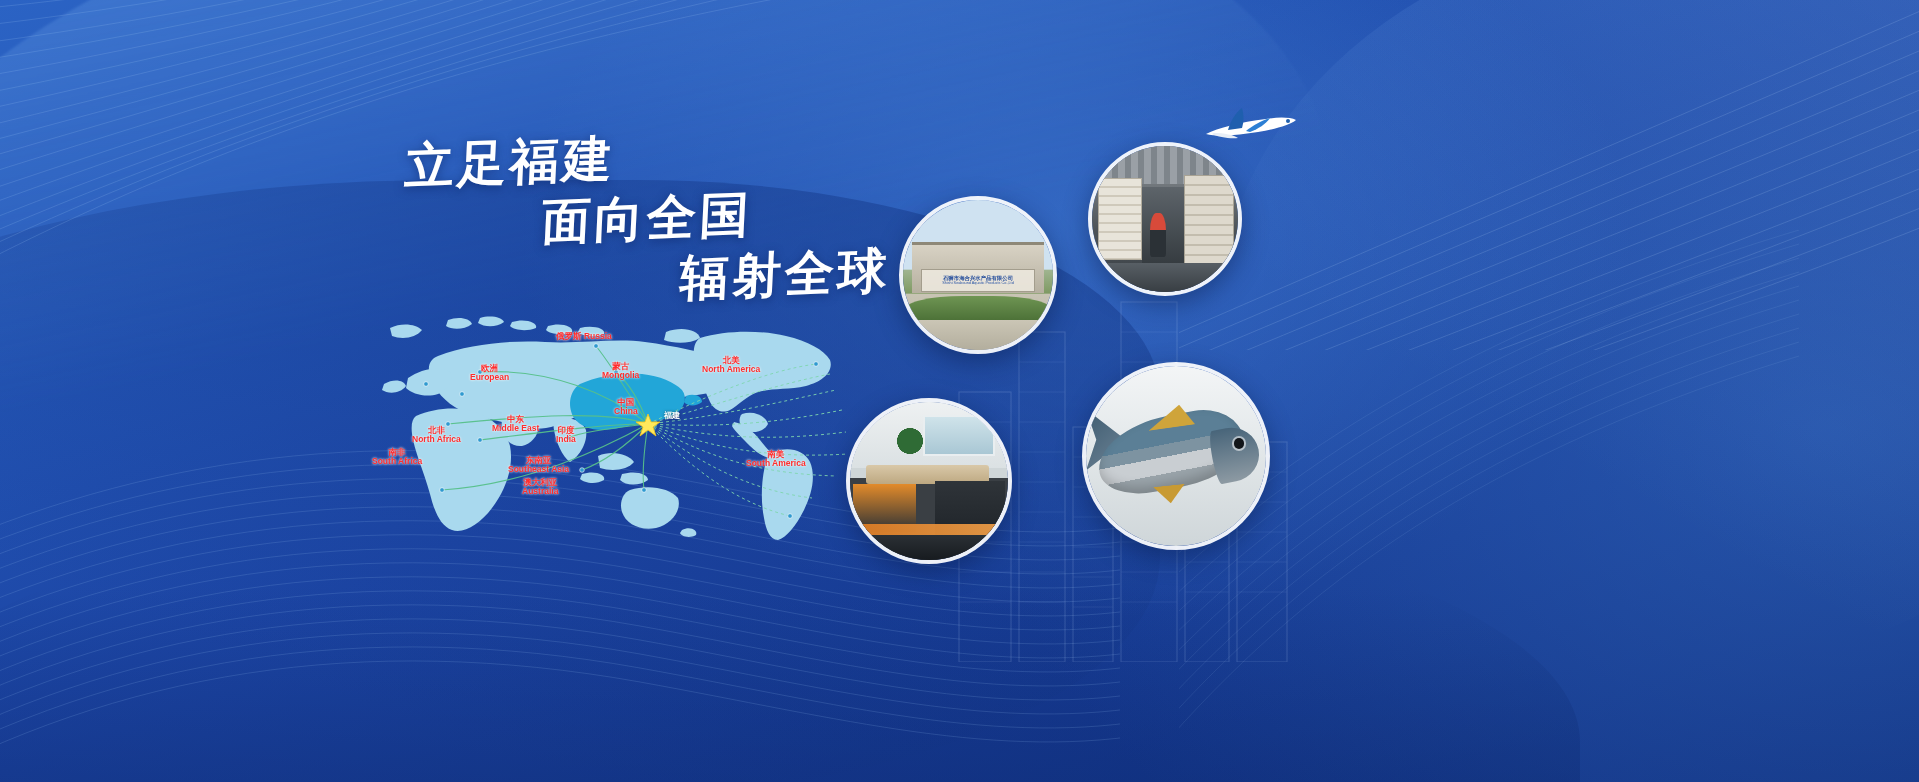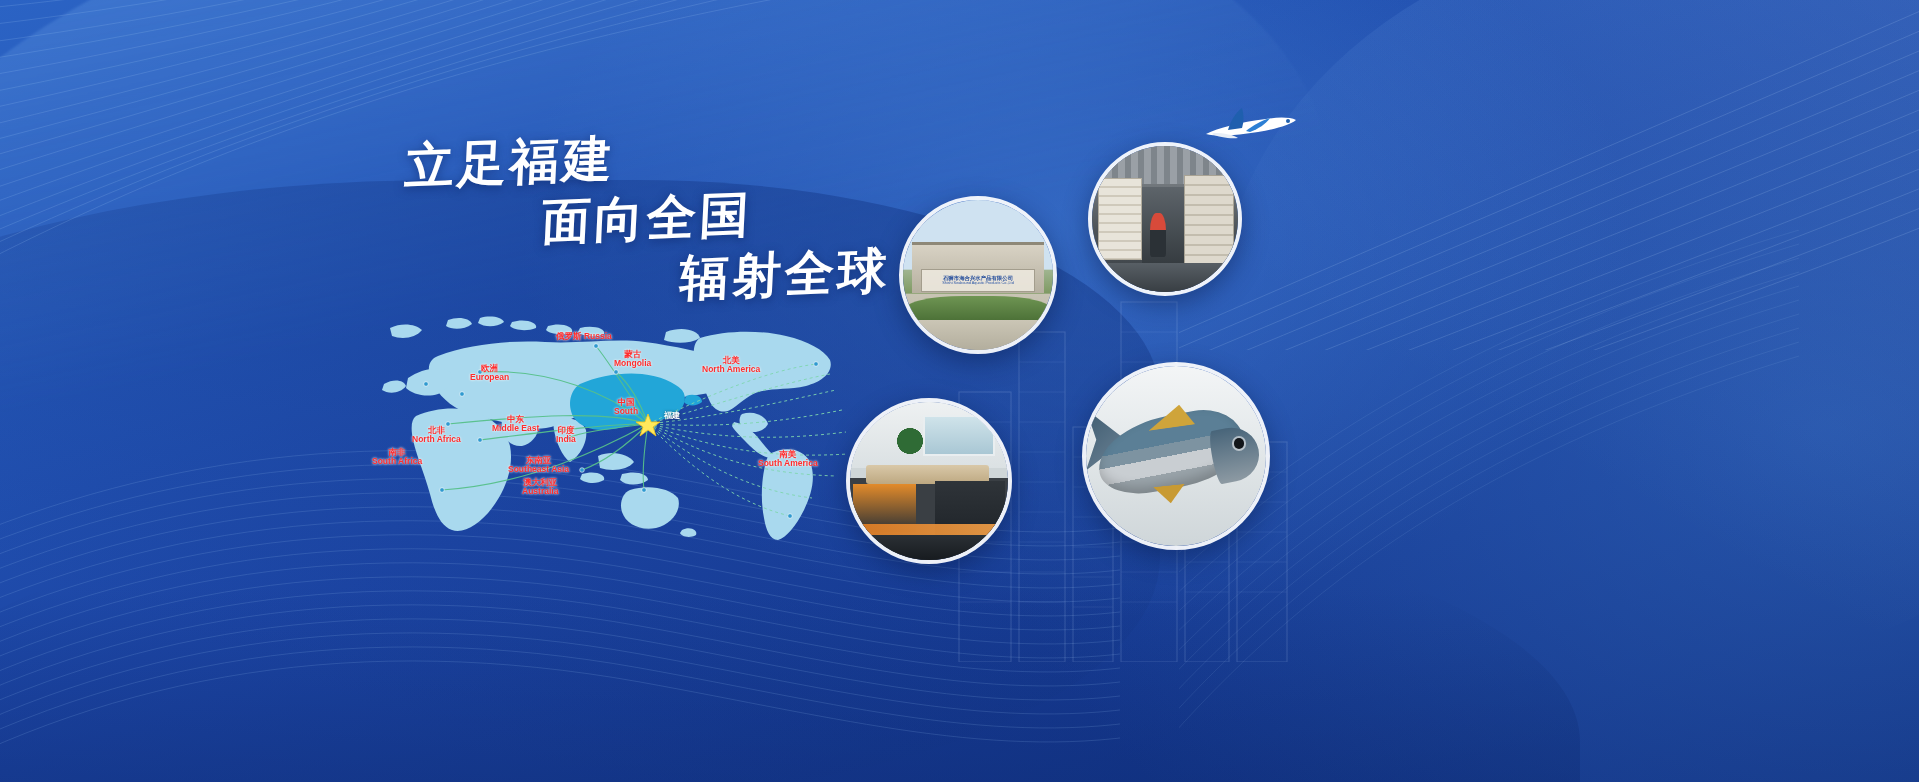--- a/index.html
+++ b/index.html
@@ -422,27 +422,27 @@
 
       <g>
         <polygon points="318,116 321,124 330,124 323,129 326,138 318,132 310,138 313,129 306,124 315,124" fill="#ffe85c" stroke="#f5c518" stroke-width="0.8"></polygon>
       </g>
     </svg>
 
     <div class="map-label inline" style="left:226px; top:34px;">
       <span class="cn">俄罗斯</span>
       <span class="en">Russia</span>
     </div>
-    <div class="map-label" style="left:272px; top:52px;margin-left:12px;">
+    <div class="map-label" style="left:272px; top:64px;">
       <span class="cn">蒙古</span>
       <span class="en">Mongolia</span>
     </div>
     <div class="map-label" style="left:284px; top:100px;">
       <span class="cn">中国</span>
-      <span class="en">South</span>
+      <span class="en">China</span>
     </div>
     <div class="map-label" style="left:140px; top:66px;">
       <span class="cn">欧洲</span>
       <span class="en">European</span>
     </div>
     <div class="map-label" style="left:82px; top:120px;margin-top:8px;">
       <span class="cn">北非</span>
       <span class="en">North Africa</span>
     </div>
     <div class="map-label" style="left:162px; top:117px;">
@@ -462,21 +462,21 @@
       <span class="en">South Africa</span>
     </div>
     <div class="map-label" style="left:192px; top:180px;border-radius:8px;">
       <span class="cn">澳大利亚</span>
       <span class="en">Australia</span>
     </div>
     <div class="map-label" style="left:372px; top:58px;">
       <span class="cn">北美</span>
       <span class="en">North America</span>
     </div>
-    <div class="map-label" style="left:428px; top:152px;">
+    <div class="map-label" style="left:416px; top:152px;">
       <span class="cn">南美</span>
       <span class="en">South America</span>
     </div>
     <div class="label-fujian" style="left:322px; top:112px;">福建</div>
   </div>
 
   <div class="bubble" id="bubble-factory">
     <div class="inner">
       <div class="fac-building"></div>
       <div class="fac-sign">

